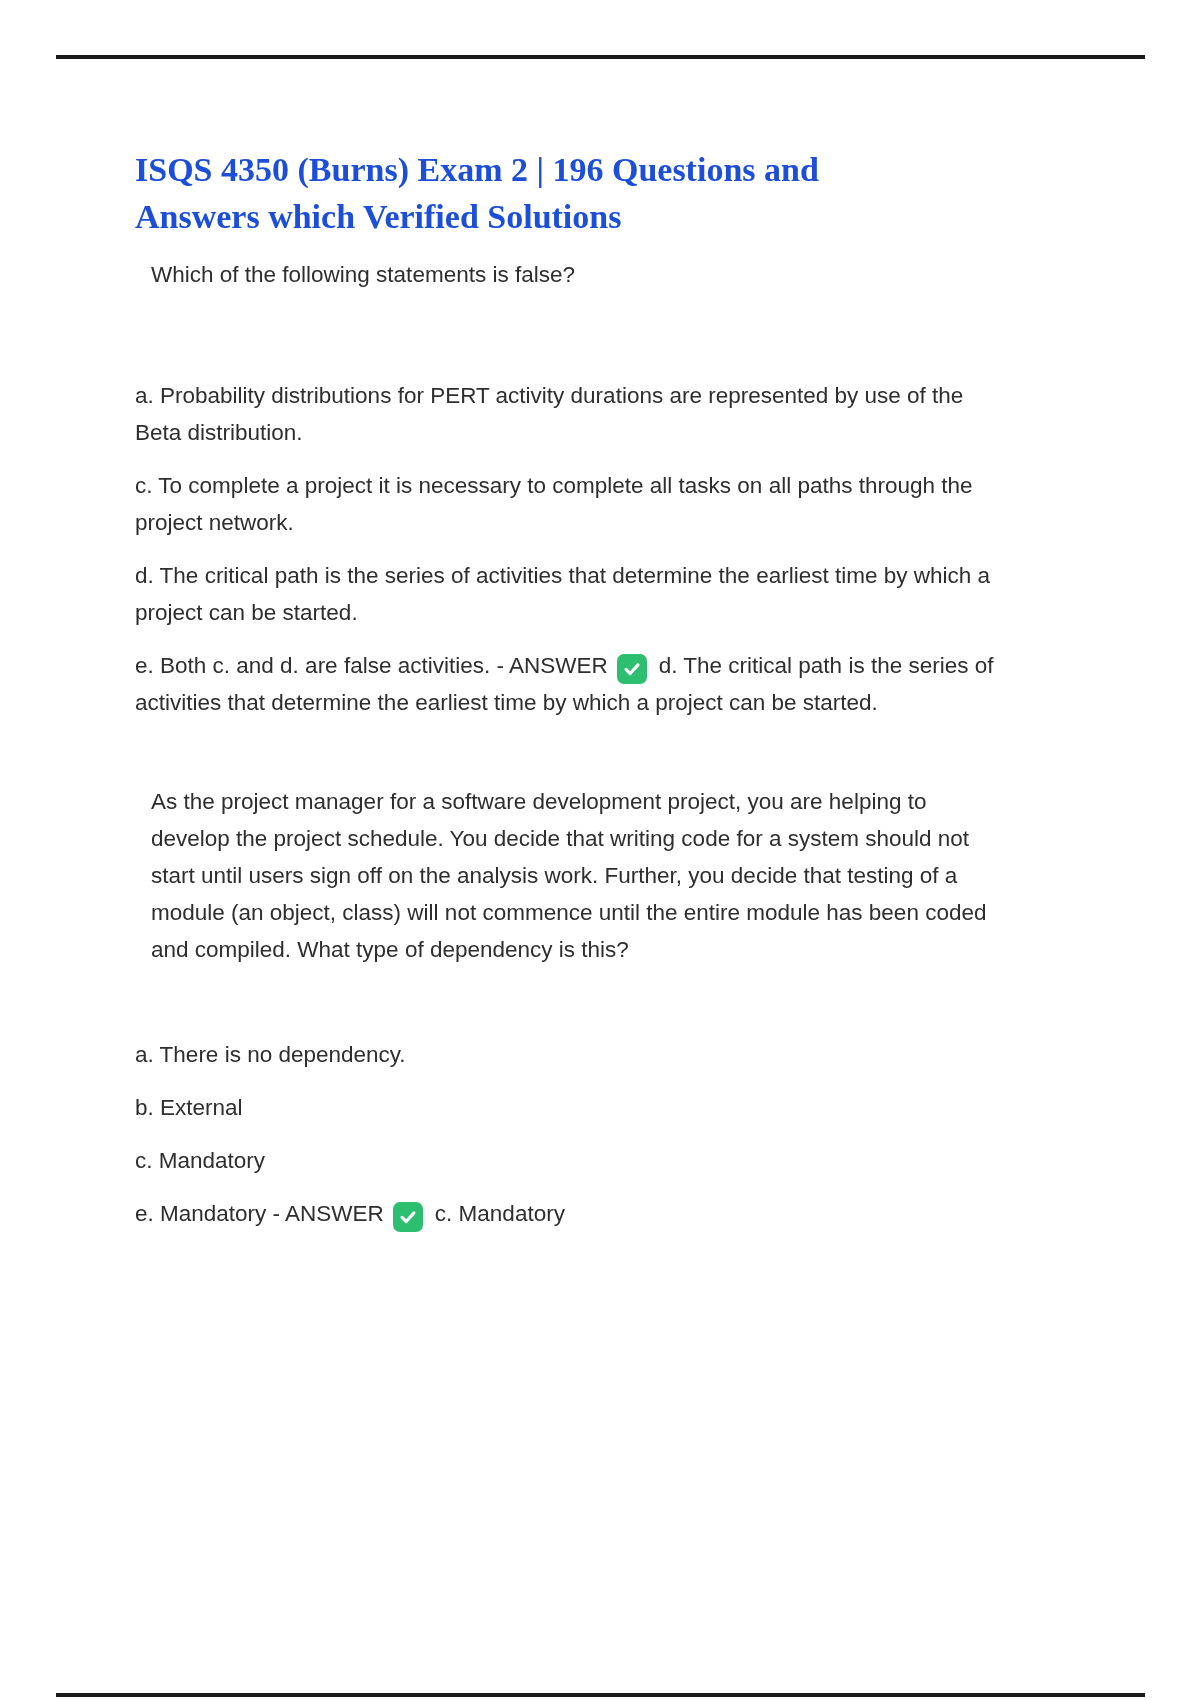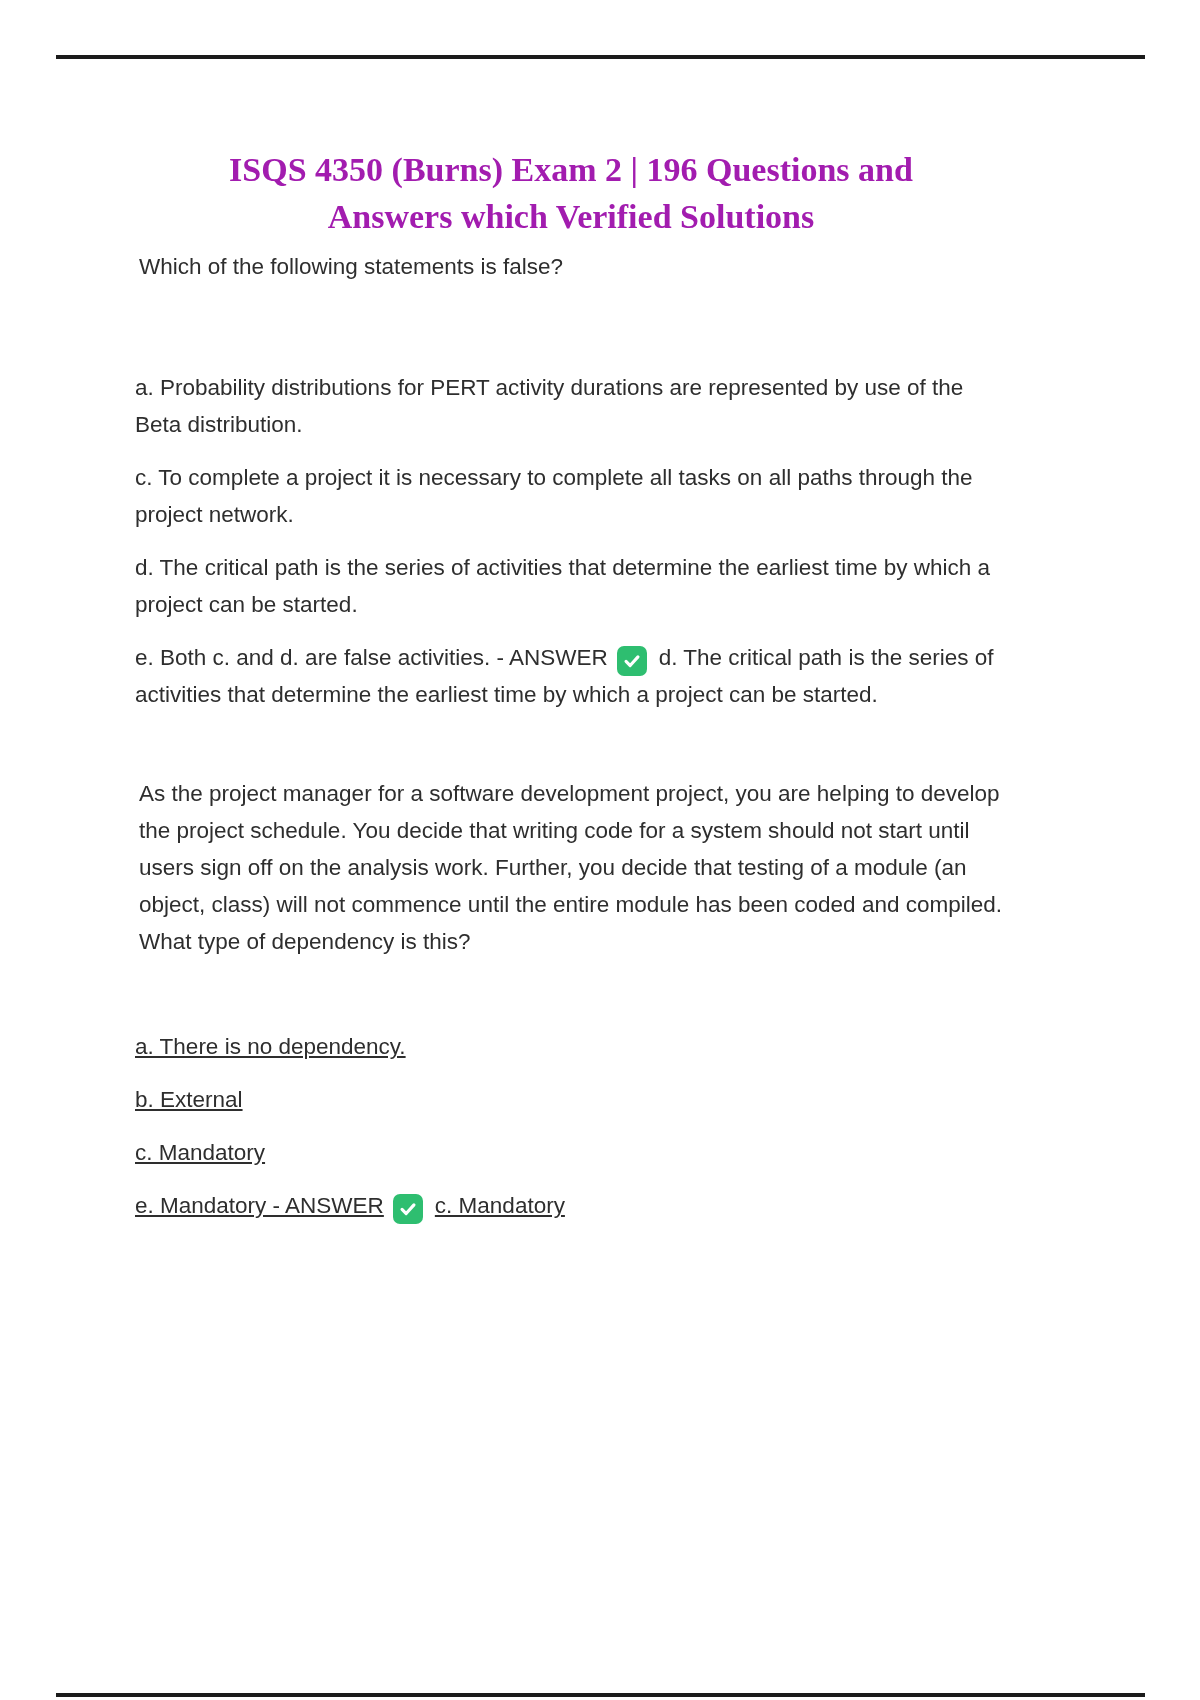--- a/index.html
+++ b/index.html
@@ -25,30 +25,29 @@
     position: absolute;
     left: 135px;
     top: 146px;
     width: 872px;
   }
   .doc-title {
     font-family: "Liberation Serif", serif;
     font-weight: 700;
     font-size: 34px;
     line-height: 47px;
-    color: #a21caf;
+    color: #1d4ed8;
     margin: 0 0 8px 0;
-    text-align: center;
   }
   .doc-title div { white-space: nowrap; }
   p { margin: 0; font-size: 22.5px; line-height: 37px; }
-  .q-prompt { margin: 4px; }
+  .q-prompt { margin: 16px; }
   .options-1 { margin-top: 84px; }
   .q2 { margin-top: 62px; }
-  .options-2 { margin-top: 68px; text-decoration: underline; }
+  .options-2 { margin-top: 68px; }
   .option, .answer-line { margin: 0 0 16px 0; }
   .check-icon {
     display: inline-flex;
     align-items: center;
     justify-content: center;
     width: 30px;
     height: 30px;
     background: #2ebe70;
     border-radius: 7px;
     vertical-align: -7px;

